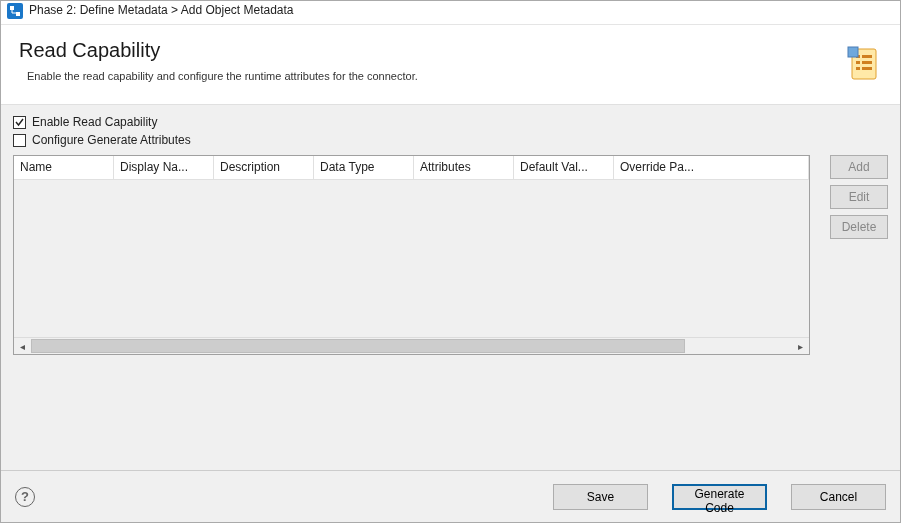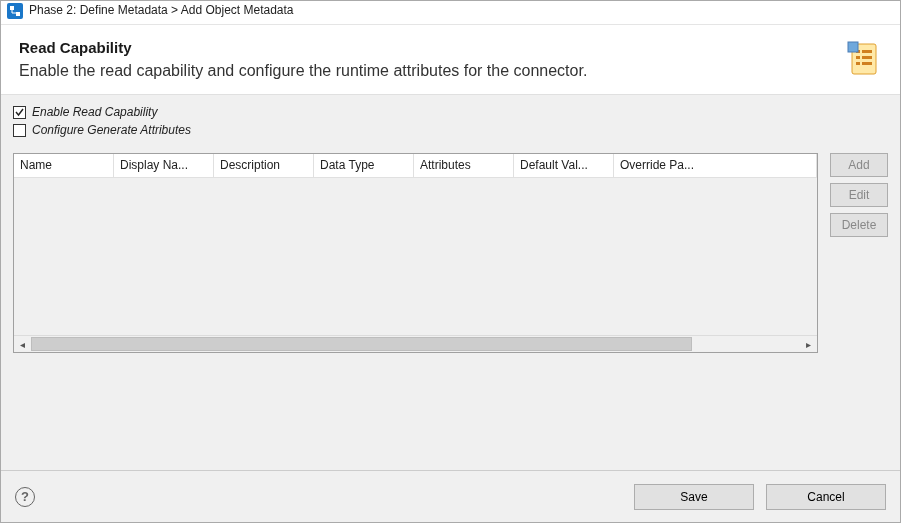--- a/index.html
+++ b/index.html
@@ -36,62 +36,61 @@
   .titlebar .app-icon svg { display:block; }
   
   .banner {
     background: #fff;
     padding: 14px 18px 14px 18px;
     position: relative;
     border-bottom: 1px solid #e0e0e0;
   }
   .banner h1 {
     margin: 0 0 6px 0;
-    font-size: 15px;
-    font-weight: 700;
+    font-size: 20px;
+    font-weight: 400;
     color: #1a1a1a;
   }
   .banner p {
-    margin: 0;
-    font-size: 16px;
+    margin: 8px;
+    font-size: 11px;
     color: #333;
   }
   .banner .banner-icon {
     position: absolute;
     right: 14px; top: 50%;
     transform: translateY(-50%);
     width: 40px; height: 40px;
   }
   
   .content {
     flex: 1;
     background: #f0f0f0;
     padding: 10px 12px;
     display: flex; flex-direction: column;
   }
   .checkbox-row {
     display: flex; align-items: flex-end;
     margin-bottom: 4px;
     font-size: 12px;
-    font-style: italic;
   }
   .cb {
     width: 13px; height: 13px;
     border: 1px solid #333;
     background: #fff;
     margin-right: 6px;
     display: inline-flex; align-items:center; justify-content:center;
   }
   .cb.checked svg { display:block; }
   .cb svg { display:none; }
   
   .table-row {
     display: flex;
-    gap: 12px;
-    margin-top: 12px;
+    gap: 20px;
+    margin-top: 4px;
   }
   .table-wrap {
     flex: 1;
     border: 1px solid #a0a0a0;
     background: #f0f0f0;
     height: 200px;
     display: flex; flex-direction: column;
     position: relative;
   }
   .thead {
@@ -144,22 +143,22 @@
     padding: 0 14px;
   }
   .footer .help {
     width:20px; height:20px;
     border:1.5px solid #656565; border-radius:50%;
     display:flex;align-items:center;justify-content:center;
     color:#656565; font-weight:bold; font-size:13px;
   }
   .footer .spacer { flex:1; }
   .footer button {
-    width: 120px; height: 26px;
-    margin-left: 12px;
+    width: 95px; height: 26px;
+    margin-left: 24px;
     background: #e1e1e1;
     border: 1px solid #adadad;
     font-size: 12px;
     font-family: inherit;
     color: #000;
   }
   .footer button.primary {
     border: 2px solid #0a64a4;
     background: #e1e1e1;
   }
@@ -238,16 +237,17 @@
         <button>Edit</button>
         <button>Delete</button>
       </div>
     </div>
   </div>
 
   <div class="footer">
     <span class="help">?</span>
     <span class="spacer"></span>
     <button>Save</button>
+    <button class="primary">Generate Code</button>
     <button>Cancel</button>
   </div>
 
 </div>
 
 </body></html>

